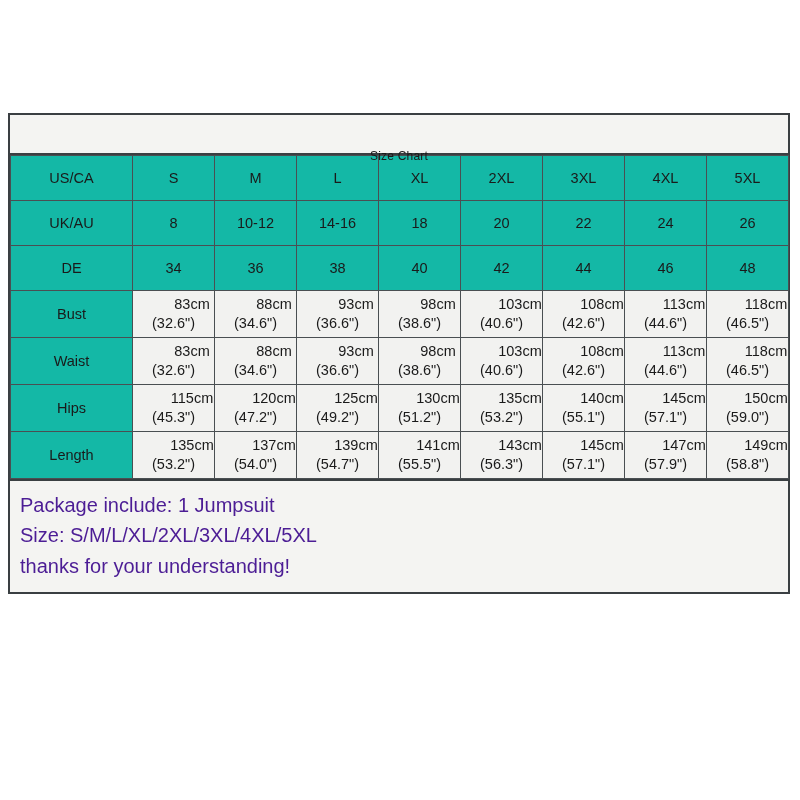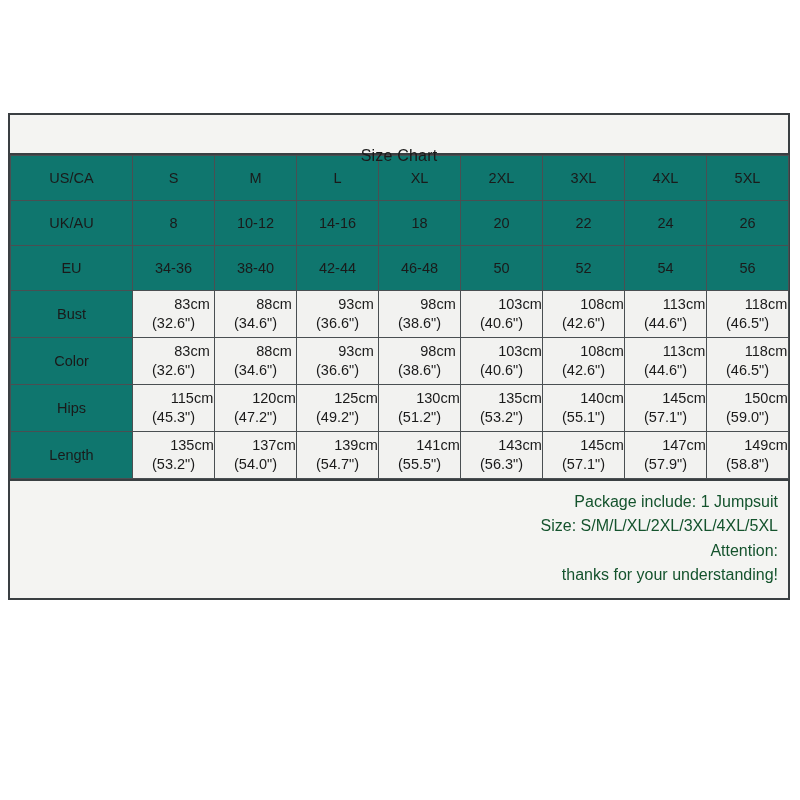--- a/index.html
+++ b/index.html
@@ -33,21 +33,21 @@
 
   .title-bar {
     height: 38px;
     background: #f4f4f2;
     border-bottom: 2px solid #3a3f42;
     display: flex;
     align-items: center;
     justify-content: center;
   }
   .title-bar .title-text {
-    font-size: 16px;
+    font-size: 12px;
     color: #1a1a1a;
     letter-spacing: 0.2px;
     margin-top: 44px;
   }
 
   table.size-table {
     border-collapse: collapse;
     width: 100%;
     table-layout: fixed;
   }
@@ -58,21 +58,21 @@
     font-size: 14.5px;
     color: #1a1a1a;
     padding: 0;
   }
 
   col.label-col { width: 122px; }
   col.data-col  { width: 82px;  }
 
   
   .teal {
-    background: #0f766e;
+    background: #14b8a6;
   }
   .light {
     background: #f2f2f0;
   }
 
   tr.size-row td { height: 44px; }
   tr.meas-row td { height: 46px; }
 
   .meas-val {
     display: flex;
@@ -82,24 +82,23 @@
     line-height: 1.28;
     height: 100%;
   }
   .meas-val .cm { display: block; margin-left: 37px; }
   .meas-val .in { display: block; }
 
   .footer-note {
     border-top: 2px solid #3a3f42;
     background: #f4f4f2;
     padding: 9px 10px 11px 10px;
-    font-size: 16px;
+    font-size: 20px;
     line-height: 1.52;
-    color: #14532d;
-    text-align: right;
+    color: #4c1d95;
   }
   .footer-note p {
     margin: 0;
     white-space: pre-wrap;
   }
 </style>
 </head>
 <body>
 
 <div class="page">
@@ -140,32 +139,32 @@
           <td class="teal">8</td>
           <td class="teal">10-12</td>
           <td class="teal">14-16</td>
           <td class="teal">18</td>
           <td class="teal">20</td>
           <td class="teal">22</td>
           <td class="teal">24</td>
           <td class="teal">26</td>
         </tr>
 
-
         <tr class="size-row">
-          <td class="teal">EU</td>
-          <td class="teal">34-36</td>
-          <td class="teal">38-40</td>
-          <td class="teal">42-44</td>
-          <td class="teal">46-48</td>
-          <td class="teal">50</td>
-          <td class="teal">52</td>
-          <td class="teal">54</td>
-          <td class="teal">56</td>
-        </tr>
+          <td class="teal">DE</td>
+          <td class="teal">34</td>
+          <td class="teal">36</td>
+          <td class="teal">38</td>
+          <td class="teal">40</td>
+          <td class="teal">42</td>
+          <td class="teal">44</td>
+          <td class="teal">46</td>
+          <td class="teal">48</td>
+        </tr>
+
 
         <tr class="meas-row">
           <td class="teal">Bust</td>
           <td class="light">
               <span class="meas-val">
                 <span class="cm">83cm</span>
                 <span class="in">(32.6")</span>
               </span>
             </td>
           <td class="light">
@@ -206,21 +205,21 @@
             </td>
           <td class="light">
               <span class="meas-val">
                 <span class="cm">118cm</span>
                 <span class="in">(46.5")</span>
               </span>
             </td>
         </tr>
 
         <tr class="meas-row">
-          <td class="teal">Color</td>
+          <td class="teal">Waist</td>
           <td class="light">
               <span class="meas-val">
                 <span class="cm">83cm</span>
                 <span class="in">(32.6")</span>
               </span>
             </td>
           <td class="light">
               <span class="meas-val">
                 <span class="cm">88cm</span>
                 <span class="in">(34.6")</span>
@@ -367,18 +366,17 @@
               </span>
             </td>
         </tr>
 
       </tbody>
     </table>
 
     <div class="footer-note">
       <p>Package include: 1 Jumpsuit</p>
       <p>Size: S/M/L/XL/2XL/3XL/4XL/5XL</p>
-      <p>Attention:</p>
       <p>thanks for your understanding!</p>
     </div>
 
   </div>
 </div>
 
 </body></html>

